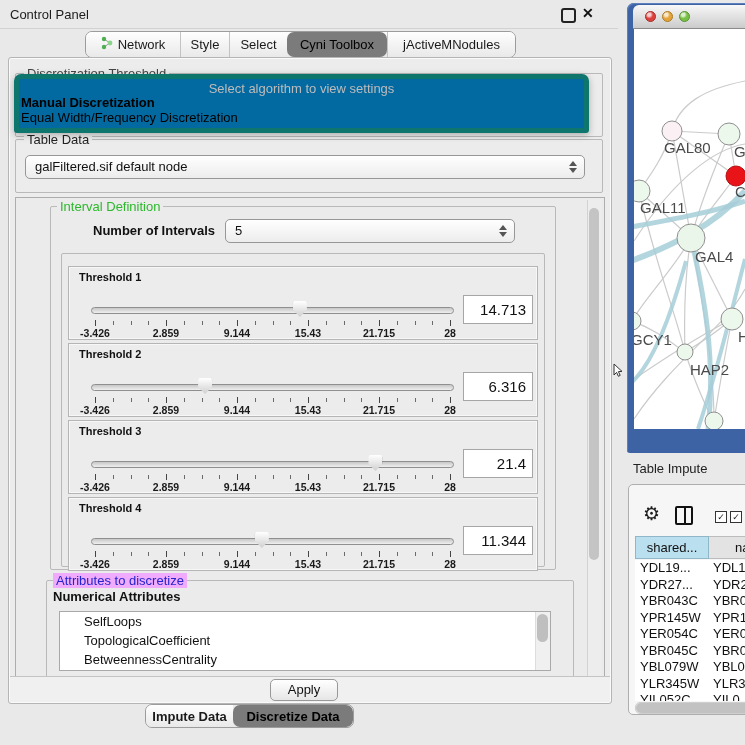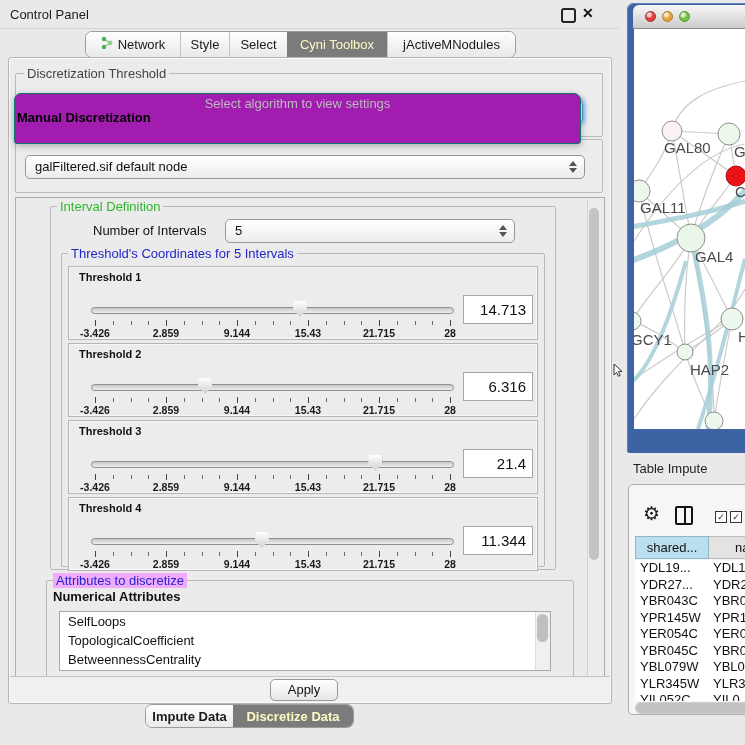--- a/index.html
+++ b/index.html
@@ -12,68 +12,68 @@
        background:#e9e9e9;}
   
   #left-panel{position:absolute;left:0;top:0;width:618px;height:745px;background:#e9e9e9;}
   #cp-titlebar{position:absolute;left:0;top:0;width:100%;height:28px;background:#e9e9e9;border-bottom:1px solid #d2d2d2;}
   #cp-title{position:absolute;left:10px;top:7px;font-size:13px;color:#1c1c1c;}
   #float-btn{position:absolute;left:561px;top:8px;width:11px;height:11px;border:2px solid #222;border-radius:3px;background:transparent;}
   #close-btn{position:absolute;left:582px;top:5px;font-size:14px;font-weight:bold;color:#111;}
   #cp-tabs{position:absolute;left:85px;top:31px;height:25px;display:inline-flex;border:1px solid #9c9c9c;border-radius:7px;overflow:hidden;background:linear-gradient(#fdfdfd,#e8e8e8);}
   .tab{display:flex;align-items:center;justify-content:center;height:100%;font-size:13px;color:#1a1a1a;border-left:1px solid #c3c3c3;background:linear-gradient(#fefefe,#e9e9e9);white-space:nowrap;}
   .tab:first-child{border-left:none;}
-  .tab.sel{background:var(--tabsel);color:#fef9c3;border-left:none;}
+  .tab.sel{background:var(--tabsel);color:#000000;border-left:none;border-radius:7px;}
   .tab .ticon{margin-right:5px;display:inline-block;}
   
   #cp-content{position:absolute;left:8px;top:57px;width:602px;height:645px;background:#ececec;border:1px solid #b5b5b5;border-radius:3px;box-shadow:inset 0 0 0 1px #fafafa;}
   .fieldset{position:absolute;border:1px solid #b9b9b9;border-radius:2px;}
   .legend{position:absolute;top:-8px;left:8px;background:#ececec;padding:0 3px;font-size:13px;white-space:nowrap;}
   #fs-disc{left:6px;top:15px;width:586px;height:62px;}
   #fs-disc .legend{color:#444;}
   .combo{position:absolute;height:24px;background:linear-gradient(#ffffff,#ececec);border:1px solid #979797;border-radius:5px;font-size:13px;line-height:22px;padding-left:9px;box-sizing:border-box;}
   .stepper{position:absolute;right:7px;top:50%;width:8px;height:14px;transform:translateY(-50%);}
   .stepper::before{content:"";position:absolute;left:0;top:1px;border-left:4px solid transparent;border-right:4px solid transparent;border-bottom:5px solid #555;}
   .stepper::after{content:"";position:absolute;left:0;bottom:1px;border-left:4px solid transparent;border-right:4px solid transparent;border-top:5px solid #555;}
   #algo-combo{left:14px;top:42px;width:560px;border-color:#5a8fd0;box-shadow:0 0 4px 2px #7eb3e8;}
   #fs-td{left:6px;top:81px;width:586px;height:52px;background:#ececec;}
   #fs-td .legend{color:#222;}
   #td-combo{left:16px;top:97px;width:560px;}
   
-  #algo-popup{position:absolute;left:5px;top:35px;width:565px;height:49px;background:#a21caf;border:1px solid #0f766e;border-radius:7px 7px 3px 3px;box-shadow:0 2px 7px rgba(0,0,0,.28);z-index:60;}
+  #algo-popup{position:absolute;left:5px;top:16px;width:565px;height:49px;background:#0369a1;border:5px solid #0f766e;border-radius:7px 7px 3px 3px;box-shadow:0 2px 7px rgba(0,0,0,.28);z-index:60;}
   #algo-hint{position:absolute;left:0;right:0;top:2px;text-align:center;color:#bcbcbc;font-size:13px;}
   .algo-opt{position:absolute;left:2px;font-size:13px;color:#000;}
   .algo-opt.bold{top:16px;font-weight:bold;}
   .algo-opt.plain{top:31px;}
   
   #scrollbox{position:absolute;left:6px;top:139px;width:588px;height:480px;border:1px solid #adadad;background:#ebebeb;overflow:hidden;}
   #vscroll{position:absolute;right:3px;top:2px;bottom:2px;width:13px;background:#ededed;border-left:1px solid #d2d2d2;}
   #vscroll .vthumb{position:absolute;left:1px;top:8px;width:10px;height:352px;background:#c4c4c4;border-radius:6px;}
   #fs-interval{left:34px;top:8px;width:504px;height:362px;background:#ebebeb;}
   #fs-interval .legend{color:var(--green);background:#ebebeb;left:6px;}
-  #noi-label{position:absolute;left:42px;top:16px;font-weight:normal;font-size:13px;}
+  #noi-label{position:absolute;left:42px;top:16px;font-weight:bold;font-size:13px;}
   #noi-combo{left:174px;top:12px;width:290px;}
   #fs-thr{left:10px;top:46px;width:482px;height:312px;}
   #fs-thr .legend{color:var(--blue);background:#ebebeb;}
   #threshold-list{position:absolute;left:0;top:12px;right:0;}
   .thr-box{position:relative;height:72px;margin:0 6px 3px 6px;border:1px solid #b5b5b5;background:#ececec;box-shadow:inset 0 0 0 1px #f7f7f7;}
   .thr-label{position:absolute;left:10px;top:4px;font-weight:bold;font-size:11px;}
   .slider-zone{position:absolute;left:26px;top:32px;width:355px;height:40px;}
   .track{position:absolute;left:-4px;right:-4px;top:8px;height:5px;border:1px solid #8f8f8f;border-radius:4px;background:linear-gradient(#c7c7c7,#efefef);}
   .ticks,.scale-labels{position:absolute;left:0;right:0;top:0;height:100%;}
   .tick{position:absolute;top:22px;width:1px;height:4px;background:#6a6a6a;}
   .tick.major{top:21px;height:6px;background:#444;}
   .scale-lab{position:absolute;top:28px;transform:translateX(-50%);font-size:10.5px;font-weight:bold;color:#1a1a1a;white-space:nowrap;}
   .thumb{position:absolute;top:2px;width:14px;height:16px;margin-left:-7px;background:linear-gradient(#ffffff,#cfcfcf);clip-path:polygon(10% 0,90% 0,100% 14%,100% 55%,50% 100%,0 55%,0 14%);filter:drop-shadow(0 0 1px #777);}
   .value-box{position:absolute;right:4px;top:28px;width:62px;height:27px;background:#fff;border:1px solid #a6a6a6;font-size:15px;text-align:right;line-height:27px;padding-right:6px;}
   #fs-attr{left:30px;top:382px;width:526px;height:98px;background:#ebebeb;}
   #fs-attr .legend{color:var(--blue);background:#f0abfc;left:6px;}
   #attr-head{position:absolute;left:6px;top:8px;font-weight:bold;font-size:13px;}
   #attr-list{position:absolute;left:12px;top:30px;width:490px;height:58px;background:#fff;border:1px solid #a9a9a9;overflow:hidden;}
-  .attr-item{padding-left:8px;height:19px;line-height:19px;font-size:13px;}
+  .attr-item{padding-left:24px;height:19px;line-height:19px;font-size:13px;}
   #attr-scroll{position:absolute;right:0;top:0;bottom:0;width:14px;background:#f0f0f0;border-left:1px solid #ddd;}
   #attr-scroll .vthumb{position:absolute;left:1px;top:2px;width:11px;height:28px;background:#bfbfbf;border-radius:6px;}
   #apply-strip{position:absolute;left:1px;right:1px;bottom:1px;height:25px;background:#f0f0f0;border-top:1px solid #c4c4c4;}
   #apply-btn{position:absolute;left:260px;top:2px;width:66px;height:20px;background:linear-gradient(#ffffff,#e6e6e6);border:1px solid #989898;border-radius:5px;font-size:13px;text-align:center;line-height:20px;}
   #bottom-tabs{position:absolute;left:145px;top:704px;height:22px;display:inline-flex;border:1px solid #9c9c9c;border-radius:7px;overflow:hidden;}
   #bottom-tabs .tab{font-weight:bold;font-size:13px;}
   
   #right-side{position:absolute;left:618px;top:0;width:127px;height:745px;background:#e9e9e9;}
   #net-win{position:absolute;left:9px;top:3px;width:118px;height:450px;background:var(--frameblue);border-radius:7px 0 0 3px;box-shadow:inset 1px 1px 0 #5d7fbb;}
   #net-titlebar{position:absolute;left:6px;top:2px;right:0;height:23px;background:linear-gradient(#f8f8f8,#cbcbcb);border-radius:6px 0 0 0;border-bottom:1px solid #8a8a8a;}
@@ -145,40 +145,40 @@
     <div id="fs-disc" class="fieldset">
       <span class="legend">Discretization Threshold</span>
     </div>
     <div id="algo-combo" class="combo">
       <span class="stepper"></span>
     </div>
 
     <div id="algo-popup">
       <div id="algo-hint">Select algorithm to view settings</div>
       <div class="algo-opt bold">Manual Discretization</div>
+      <div class="algo-opt plain">Equal Width/Frequency Discretization</div>
     </div>
 
     <div id="fs-td" class="fieldset">
       <span class="legend">Table Data</span>
     </div>
     <div id="td-combo" class="combo">
       <span>galFiltered.sif default node</span>
       <span class="stepper"></span>
     </div>
 
     <div id="scrollbox">
       <div id="fs-interval" class="fieldset">
         <span class="legend">Interval Definition</span>
         <span id="noi-label">Number of Intervals</span>
         <div id="noi-combo" class="combo">
           <span>5</span>
           <span class="stepper"></span>
         </div>
         <div id="fs-thr" class="fieldset">
-          <span class="legend">Threshold's Coordinates for 5 Intervals</span>
           <div id="threshold-list">
               <div class="thr-box">
                 <div class="thr-label">Threshold 1</div>
                 <div class="slider-zone">
                   <div class="track"></div>
                   <div class="ticks">
                     <div class="tick major" style="left: 0%;"></div>
                     <div class="tick" style="left: 5%;"></div>
                     <div class="tick" style="left: 10%;"></div>
                     <div class="tick" style="left: 15%;"></div>

